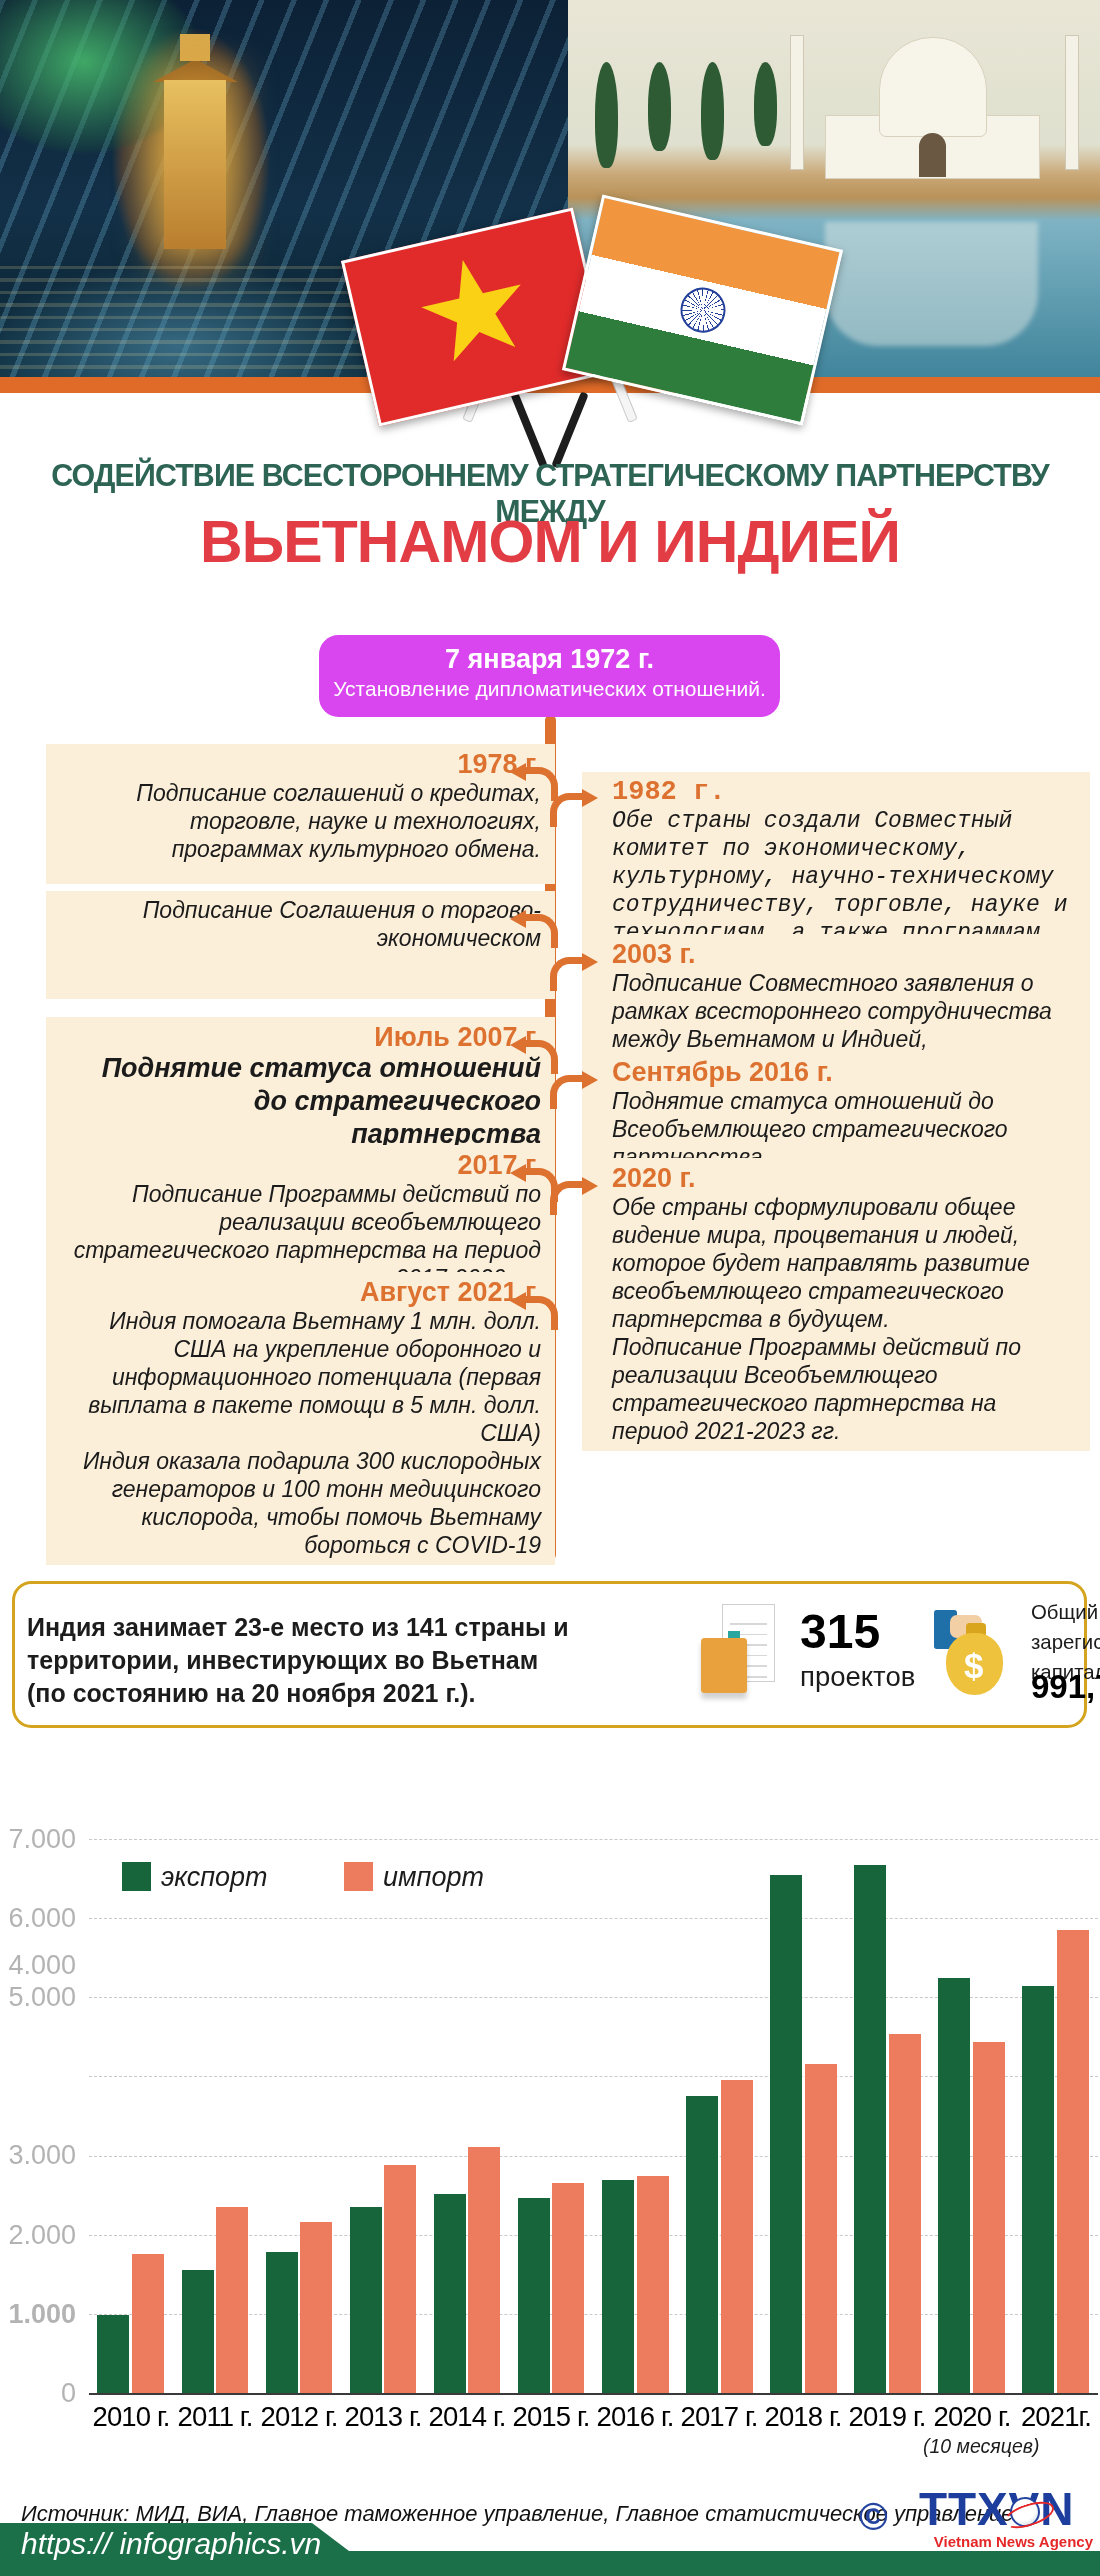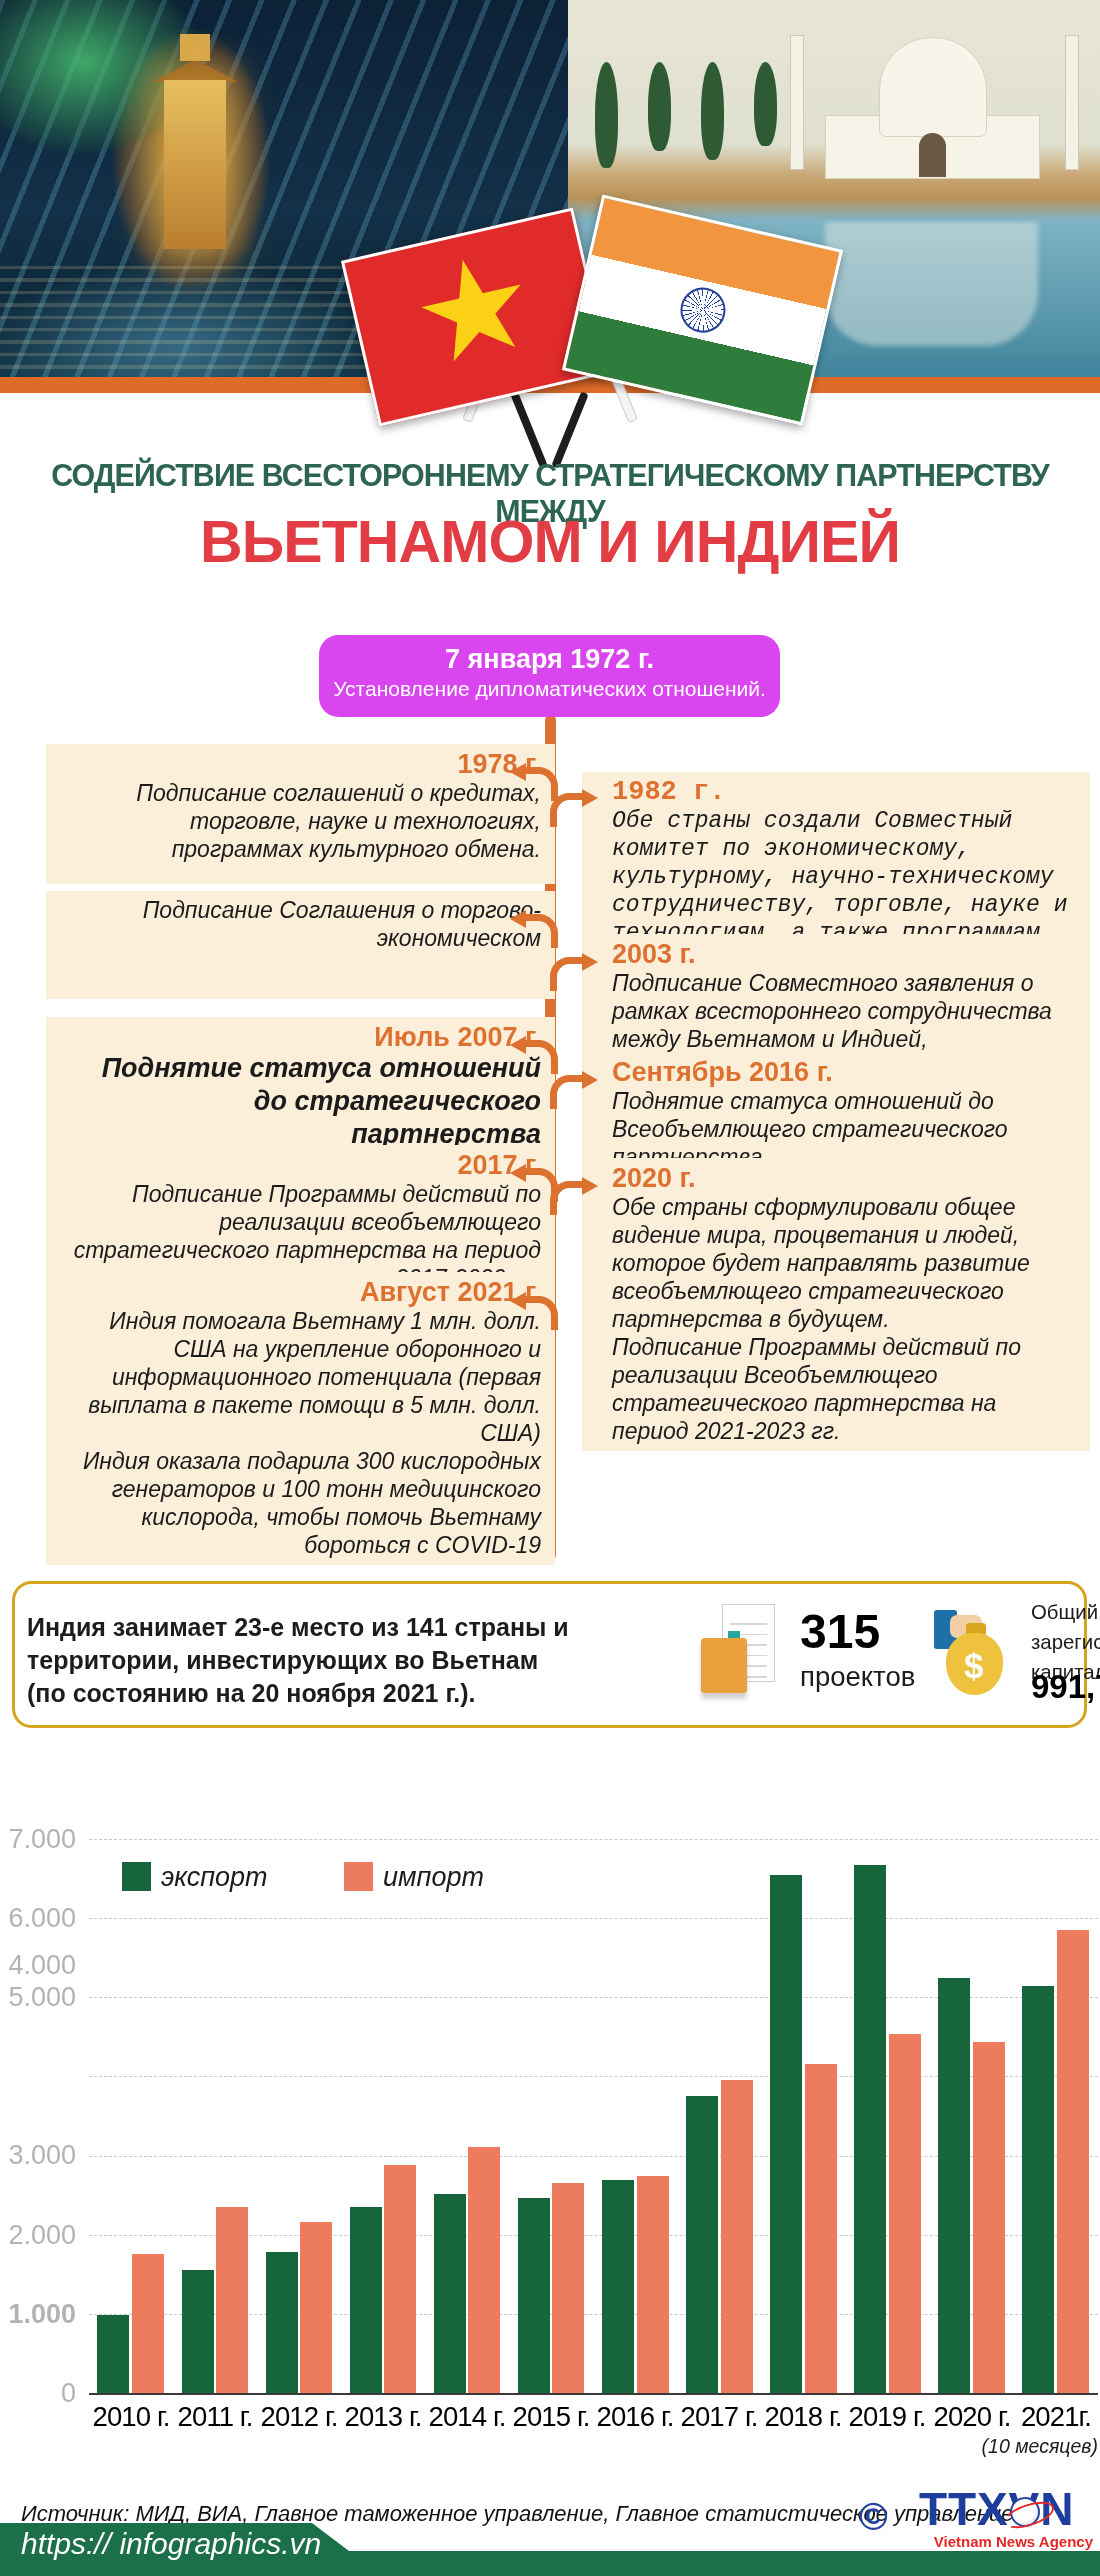--- a/index.html
+++ b/index.html
@@ -102,21 +102,21 @@
   
   .gridline{position:absolute;left:89px;width:1009px;border-top:1.8px dashed #c9c9c9;}
   #axis-base{position:absolute;left:89px;width:1009px;top:2393px;border-top:2.7px solid #3a3a3a;}
   .ytick{position:absolute;left:0;width:76px;text-align:right;font-size:27px;color:#b3b3b3;}
   #chart-title{left:124px;top:1824px;font-size:29px;font-weight:bold;background:#fff;padding:0 7px 0 0;}
   #chart-title-unit{font-weight:normal;font-style:italic;font-size:27.5px;}
   .sw{position:absolute;width:29px;height:29px;}
   .legend-label{position:absolute;font-style:italic;font-size:27px;background:#fff;padding-right:9px;}
   .bar{position:absolute;}
   .xlabel{position:absolute;top:2401px;text-align:center;font-size:27.5px;color:#000;letter-spacing:-0.9px;}
-  #chart-note{left:923px;top:2435px;width:175px;text-align:right;font-style:italic;font-size:19.5px;}
+  #chart-note{left:923px;top:2435px;width:175px;font-style:italic;font-size:19.5px;}
 
   
   #source{left:21px;top:2501px;font-style:italic;font-size:22px;color:#111;}
   #copyright{left:859px;top:2495px;font-size:39px;color:#2444a0;font-weight:bold;}
   #logo{left:919px;top:2490px;width:174px;height:39px;font-weight:bold;font-size:46px;color:#1e3e9e;
     letter-spacing:0.9px;line-height:39px;}
   #logo-globe{left:1010px;top:2497px;width:30px;height:30px;border-radius:50%;
     background:radial-gradient(circle at 40% 35%,#fff 0 55%,#bcd 100%);border:2.7px solid #2444a0;box-sizing:border-box;}
   #logo-swoosh{left:1003px;top:2504px;width:48px;height:18px;border:2.7px solid #e52728;border-radius:50%;
     transform:rotate(-18deg);border-left-color:transparent;}

